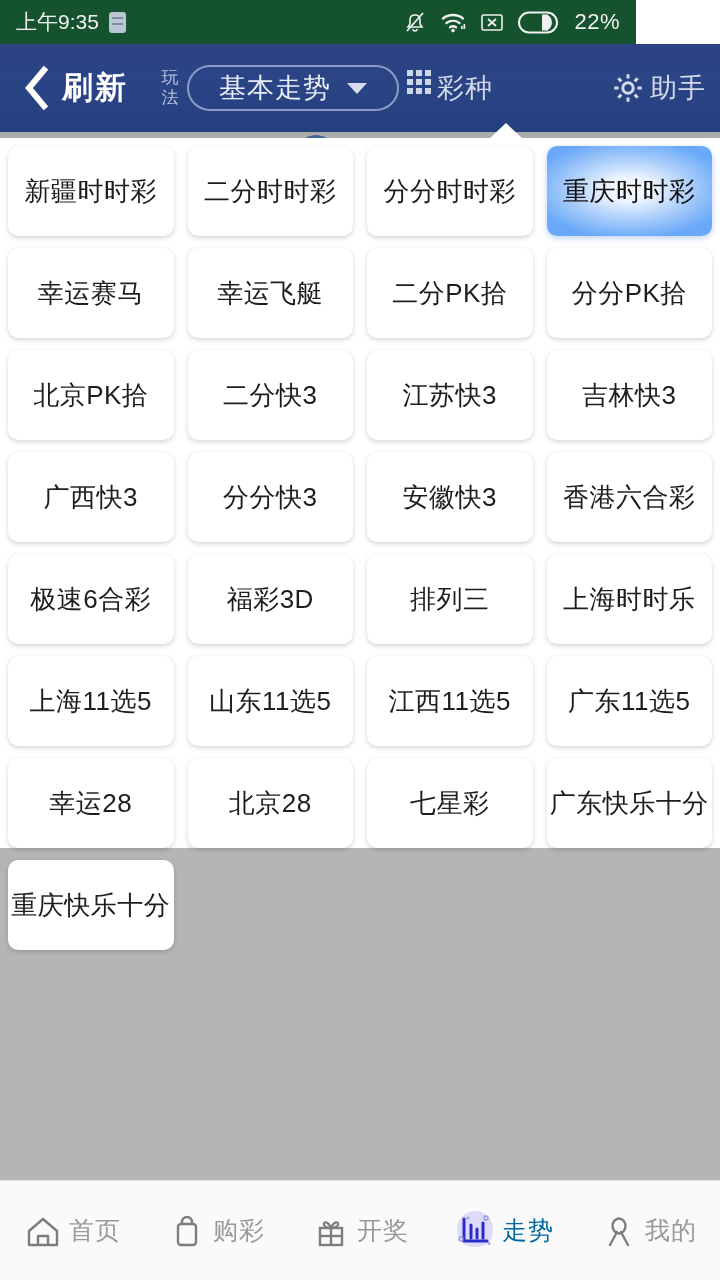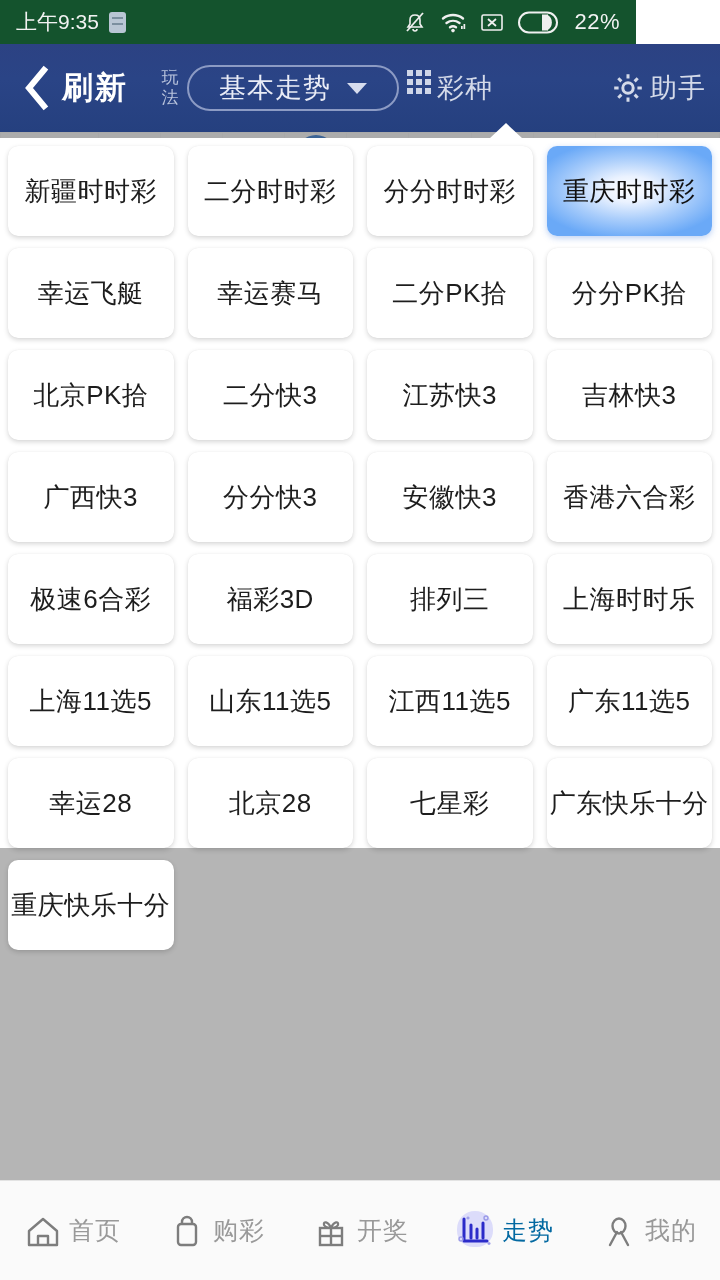--- a/index.html
+++ b/index.html
@@ -345,24 +345,24 @@
         <div class="dd-cell">
           <span>二分时时彩</span>
         </div>
         <div class="dd-cell">
           <span>分分时时彩</span>
         </div>
         <div class="dd-cell selected">
           <span>重庆时时彩</span>
         </div>
         <div class="dd-cell">
+          <span>幸运赛马</span>
+        </div>
+        <div class="dd-cell">
           <span>幸运飞艇</span>
-        </div>
-        <div class="dd-cell">
-          <span>幸运赛马</span>
         </div>
         <div class="dd-cell">
           <span>二分PK拾</span>
         </div>
         <div class="dd-cell">
           <span>分分PK拾</span>
         </div>
         <div class="dd-cell">
           <span>北京PK拾</span>
         </div>

